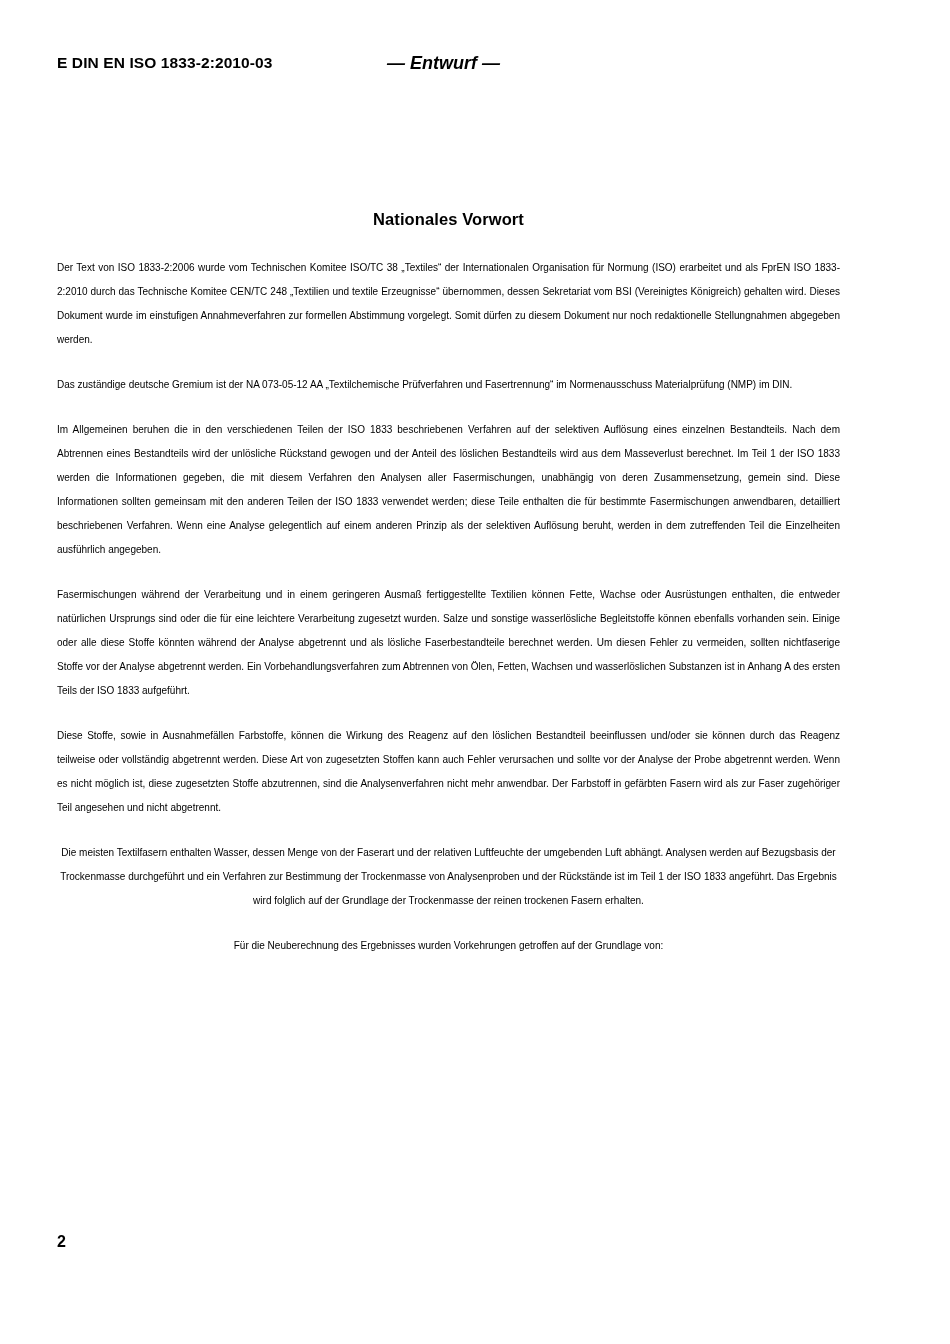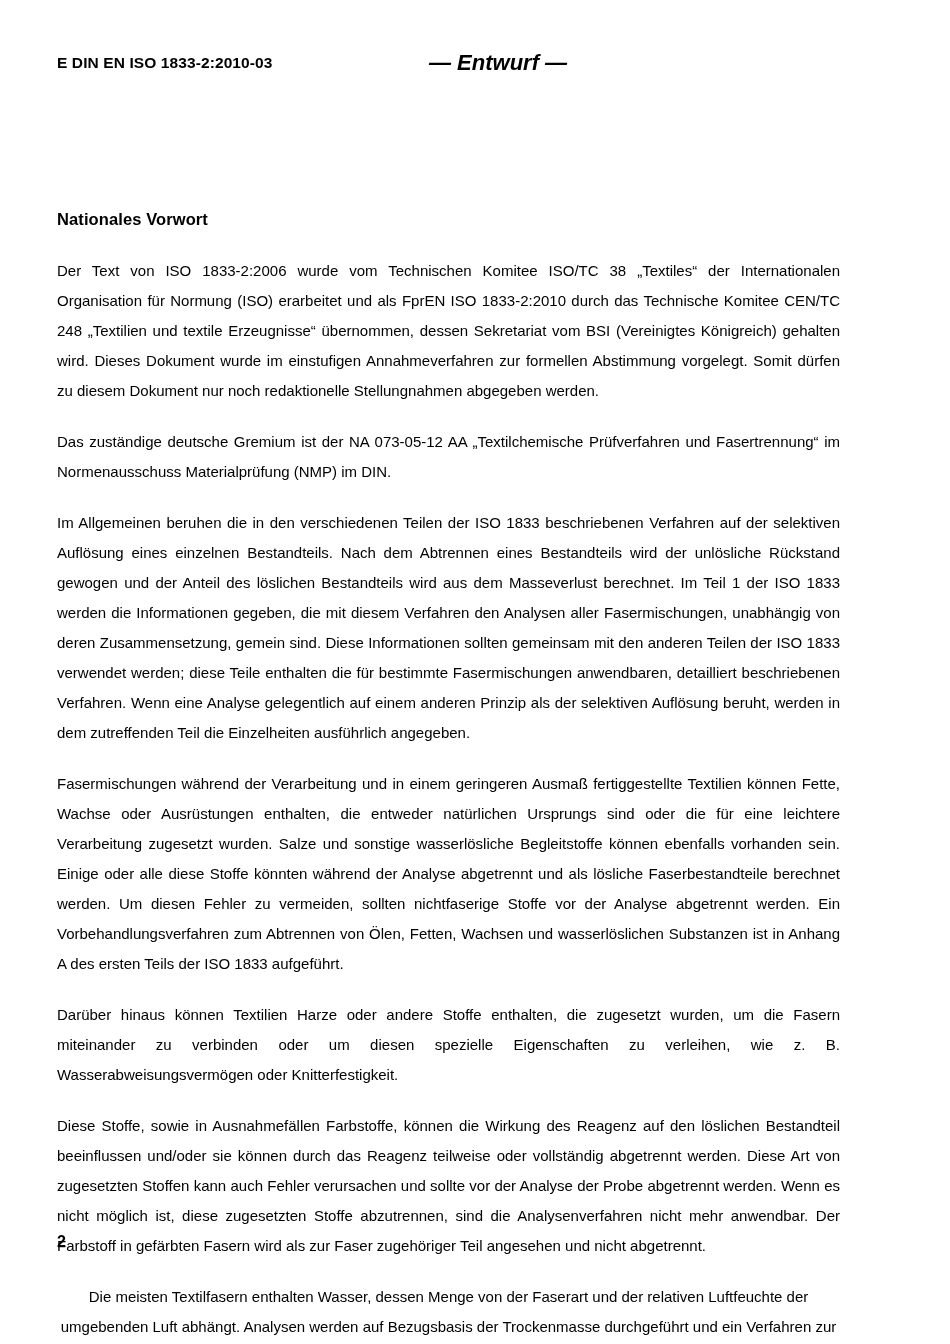--- a/index.html
+++ b/index.html
@@ -36,48 +36,48 @@
     font-size: 15.5px;
     font-weight: bold;
     letter-spacing: 0.1px;
     white-space: nowrap;
     line-height: 20px;
   }
   .header-center {
     position: absolute;
     left: 330px;
     top: -3px;
-    font-size: 22px;
+    font-size: 18px;
     font-weight: bold;
     font-style: italic;
     white-space: nowrap;
     line-height: 26px;
-    margin-left: 42px;
   }
 
   
   .content {
     position: absolute;
     left: 57px;
     top: 208px;
     width: 783px;
   }
 
   h1.section-title {
     font-size: 16.5px;
     font-weight: bold;
     margin: 0 0 26px 0;
     padding: 0;
     line-height: 22px;
     letter-spacing: 0.1px;
+    text-align: center;
   }
 
   p.body-text {
-    font-size: 15px;
-    line-height: 30px;
+    font-size: 10px;
+    line-height: 24px;
     margin: 0 0 21px 0;
     padding: 0;
     text-align: justify;
     text-justify: inter-word;
     word-spacing: 0px;
     hyphens: none;
   }
   p.body-text.ragged {
     text-align: center;
   }
@@ -110,23 +110,23 @@
 
     <p class="body-text">Der Text von ISO 1833-2:2006 wurde vom Technischen Komitee ISO/TC 38 „Textiles“ der Internationalen Organisation für Normung (ISO) erarbeitet und als FprEN ISO 1833-2:2010 durch das Technische Komitee CEN/TC 248 „Textilien und textile Erzeugnisse“ übernommen, dessen Sekretariat vom BSI (Vereinigtes Königreich) gehalten wird. Dieses Dokument wurde im einstufigen Annahmeverfahren zur formellen Abstimmung vorgelegt. Somit dürfen zu diesem Dokument nur noch redaktionelle Stellungnahmen abgegeben werden.</p>
 
     <p class="body-text">Das zuständige deutsche Gremium ist der NA 073-05-12 AA „Textilchemische Prüfverfahren und Fasertrennung“ im Normenausschuss Materialprüfung (NMP) im DIN.</p>
 
 
     <p class="body-text">Im Allgemeinen beruhen die in den verschiedenen Teilen der ISO 1833 beschriebenen Verfahren auf der selektiven Auflösung eines einzelnen Bestandteils. Nach dem Abtrennen eines Bestandteils wird der unlösliche Rückstand gewogen und der Anteil des löslichen Bestandteils wird aus dem Masseverlust berechnet. Im Teil 1 der ISO 1833 werden die Informationen gegeben, die mit diesem Verfahren den Analysen aller Fasermischungen, unabhängig von deren Zusammensetzung, gemein sind. Diese Informationen sollten gemeinsam mit den anderen Teilen der ISO 1833 verwendet werden; diese Teile enthalten die für bestimmte Fasermischungen anwendbaren, detailliert beschriebenen Verfahren. Wenn eine Analyse gelegentlich auf einem anderen Prinzip als der selektiven Auflösung beruht, werden in dem zutreffenden Teil die Einzelheiten ausführlich angegeben.</p>
 
     <p class="body-text">Fasermischungen während der Verarbeitung und in einem geringeren Ausmaß fertiggestellte Textilien können Fette, Wachse oder Ausrüstungen enthalten, die entweder natürlichen Ursprungs sind oder die für eine leichtere Verarbeitung zugesetzt wurden. Salze und sonstige wasserlösliche Begleitstoffe können ebenfalls vorhanden sein. Einige oder alle diese Stoffe könnten während der Analyse abgetrennt und als lösliche Faserbestandteile berechnet werden. Um diesen Fehler zu vermeiden, sollten nichtfaserige Stoffe vor der Analyse abgetrennt werden. Ein Vorbehandlungsverfahren zum Abtrennen von Ölen, Fetten, Wachsen und wasserlöslichen Substanzen ist in Anhang A des ersten Teils der ISO 1833 aufgeführt.</p>
 
-    <p class="body-text">Darüber hinaus können Textilien Harze oder andere Stoffe enthalten, die zugesetzt wurden, um die Fasern miteinander zu verbinden oder um diesen spezielle Eigenschaften zu verleihen, wie z. B. Wasserabweisungsvermögen oder Knitterfestigkeit.</p>
 
     <p class="body-text">Diese Stoffe, sowie in Ausnahmefällen Farbstoffe, können die Wirkung des Reagenz auf den löslichen Bestandteil beeinflussen und/oder sie können durch das Reagenz teilweise oder vollständig abgetrennt werden. Diese Art von zugesetzten Stoffen kann auch Fehler verursachen und sollte vor der Analyse der Probe abgetrennt werden. Wenn es nicht möglich ist, diese zugesetzten Stoffe abzutrennen, sind die Analysenverfahren nicht mehr anwendbar. Der Farbstoff in gefärbten Fasern wird als zur Faser zugehöriger Teil angesehen und nicht abgetrennt.</p>
 
     <p class="body-text ragged">Die meisten Textilfasern enthalten Wasser, dessen Menge von der Faserart und der relativen Luftfeuchte der umgebenden Luft abhängt. Analysen werden auf Bezugsbasis der Trockenmasse durchgeführt und ein Verfahren zur Bestimmung der Trockenmasse von Analysenproben und der Rückstände ist im Teil 1 der ISO 1833 angeführt. Das Ergebnis wird folglich auf der Grundlage der Trockenmasse der reinen trockenen Fasern erhalten.</p>
 
+    <p class="body-text ragged">Für die Neuberechnung des Ergebnisses wurden Vorkehrungen getroffen auf der Grundlage von:</p>
   </div>
 
   <div class="folio">2</div>
 
 </div>
 
 </body></html>

